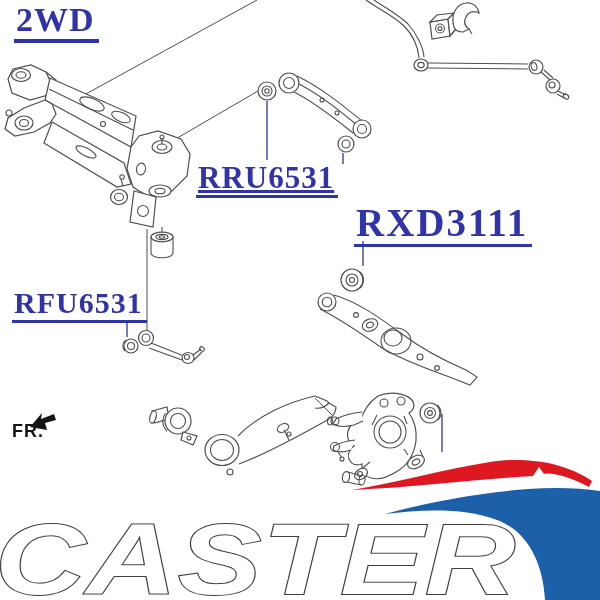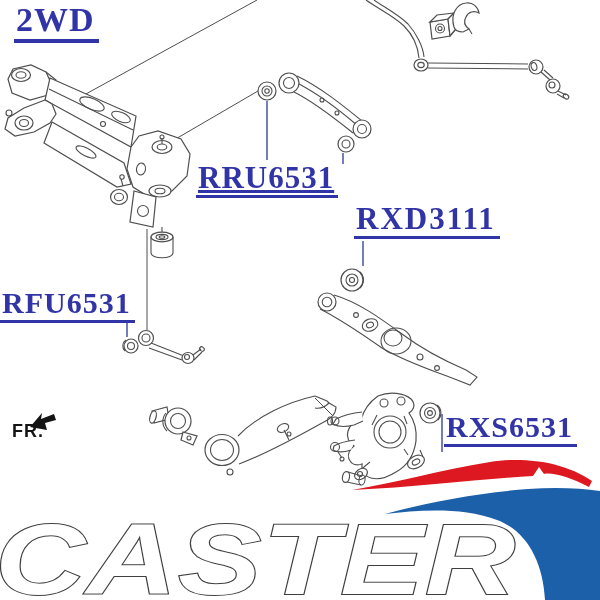--- a/index.html
+++ b/index.html
@@ -16,22 +16,22 @@
   .leader{stroke:var(--line-gray);stroke-width:1;fill:none;}
   .lead-b{stroke:var(--leader-blue);stroke-width:1.4;fill:none;}
   .arrowfill{fill:var(--fr-black);stroke:none;}
   .sw-red{fill:var(--logo-red);stroke:none;}
   .sw-blue{fill:var(--logo-blue);stroke:none;}
   .plabel{position:absolute;z-index:3;color:var(--label-blue);font-weight:bold;
           line-height:1;white-space:nowrap;padding:0 4px 2px 2px;
           border-bottom:3px solid var(--label-blue);cursor:pointer;}
   .lbl-2wd{left:14px;top:3px;font-size:34px;border-bottom-width:4px;letter-spacing:1px;}
   .lbl-rru{left:196px;top:162px;font-size:31px;letter-spacing:1px;text-decoration:underline;}
-  .lbl-rxd{left:354px;top:203px;font-size:31px;letter-spacing:2px;}
-  .lbl-rfu{left:0px;top:288px;font-size:30px;letter-spacing:1px;}
+  .lbl-rxd{left:354px;top:203px;font-size:39px;letter-spacing:2px;}
+  .lbl-rfu{left:12px;top:288px;font-size:30px;letter-spacing:1px;}
   .lbl-rxs{left:444px;top:412px;font-size:30px;letter-spacing:1px;}
   .fr-text{position:absolute;left:12px;top:421px;z-index:3;color:var(--fr-black);
            font-family:"Liberation Sans",sans-serif;font-weight:bold;font-size:18px;
            letter-spacing:1px;}
   .logo-text{position:absolute;left:-5px;top:509px;z-index:2;
              font-family:"Liberation Sans",sans-serif;font-style:italic;font-weight:bold;
              font-size:100px;line-height:1;color:var(--logo-letter-fill);
              -webkit-text-stroke:2px var(--logo-letter-outline);paint-order:stroke fill;
              letter-spacing:1px;transform:scaleX(1.25);transform-origin:0 0;white-space:nowrap;}
 </style>
@@ -225,18 +225,17 @@
       <path class="lead-b" d="M 442,414 L 442,452"></path>
     </g>
 
     <polygon class="arrowfill" points="30,427 42,413 41,419 54,414 56,420 45,423 47,430"></polygon>
   </svg>
 
   <div class="plabel lbl-2wd">2WD</div>
   <div class="plabel lbl-rru">RRU6531</div>
   <div class="plabel lbl-rxd">RXD3111</div>
   <div class="plabel lbl-rfu">RFU6531</div>
-  <div class="plabel lbl-rxs">RXS6531</div>
 
   <div class="fr-text">FR.</div>
 
   <div class="logo-text">CASTER</div>
 </div>
 
 </body></html>

